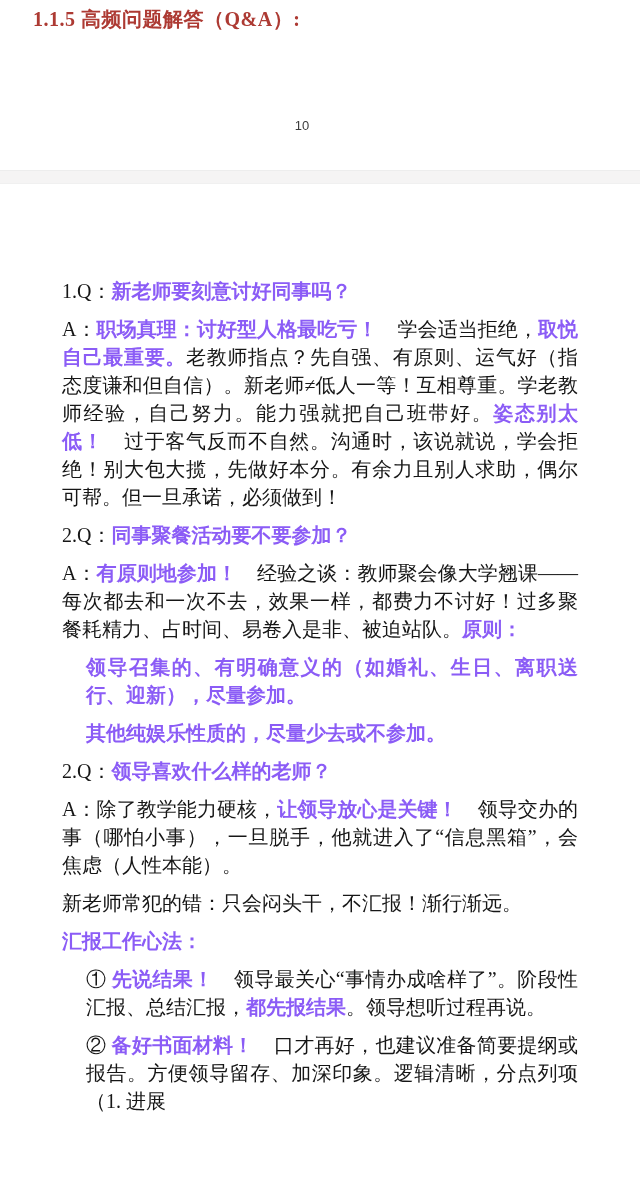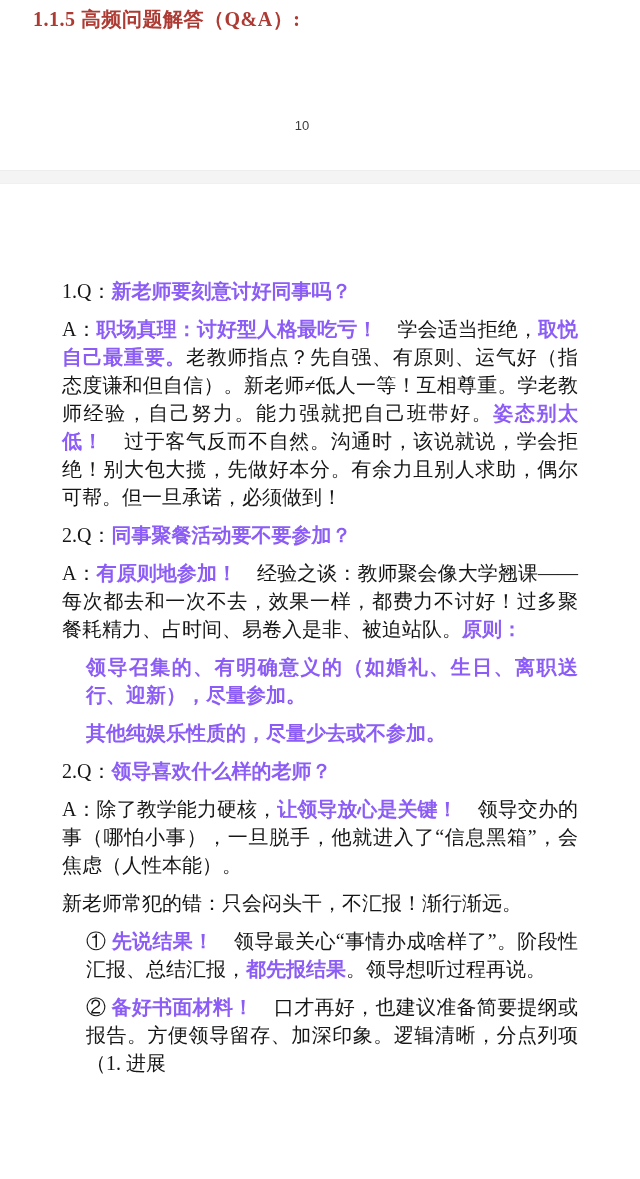--- a/index.html
+++ b/index.html
@@ -63,15 +63,16 @@
 <main class="doc-body">
     <p class=""><span>1.Q：</span><span class="b">新老师要刻意讨好同事吗？</span></p>
     <p class=""><span>A：</span><span class="b">职场真理：讨好型人格最吃亏！</span><span>　学会适当拒绝，</span><span class="b">取悦自己最重要。</span><span>老教师指点？先自强、有原则、运气好（指态度谦和但自信）。新老师≠低人一等！互相尊重。学老教师经验，自己努力。能力强就把自己班带好。</span><span class="b">姿态别太低！</span><span>　过于客气反而不自然。沟通时，该说就说，学会拒绝！别大包大揽，先做好本分。有余力且别人求助，偶尔可帮。但一旦承诺，必须做到！</span></p>
     <p class=""><span>2.Q：</span><span class="b">同事聚餐活动要不要参加？</span></p>
     <p class=""><span>A：</span><span class="b">有原则地参加！</span><span>　经验之谈：教师聚会像大学翘课——每次都去和一次不去，效果一样，都费力不讨好！过多聚餐耗精力、占时间、易卷入是非、被迫站队。</span><span class="b">原则：</span></p>
     <p class="indent"><span class="b">领导召集的、有明确意义的（如婚礼、生日、离职送行、迎新），尽量参加。</span></p>
     <p class="indent"><span class="b">其他纯娱乐性质的，尽量少去或不参加。</span></p>
     <p class=""><span>2.Q：</span><span class="b">领导喜欢什么样的老师？</span></p>
     <p class=""><span>A：除了教学能力硬核，</span><span class="b">让领导放心是关键！</span><span>　领导交办的事（哪怕小事），一旦脱手，他就进入了“信息黑箱”，会焦虑（人性本能）。</span></p>
     <p class=""><span>新老师常犯的错：只会闷头干，不汇报！渐行渐远。</span></p>
+    <p class=""><span class="b">汇报工作心法：</span></p>
     <p class="indent"><span>① </span><span class="b">先说结果！</span><span>　领导最关心“事情办成啥样了”。阶段性汇报、总结汇报，</span><span class="b">都先报结果</span><span>。领导想听过程再说。</span></p>
     <p class="indent"><span>② </span><span class="b">备好书面材料！</span><span>　口才再好，也建议准备简要提纲或报告。方便领导留存、加深印象。逻辑清晰，分点列项（1. 进展</span></p>
   </main>
 
 </body></html>

